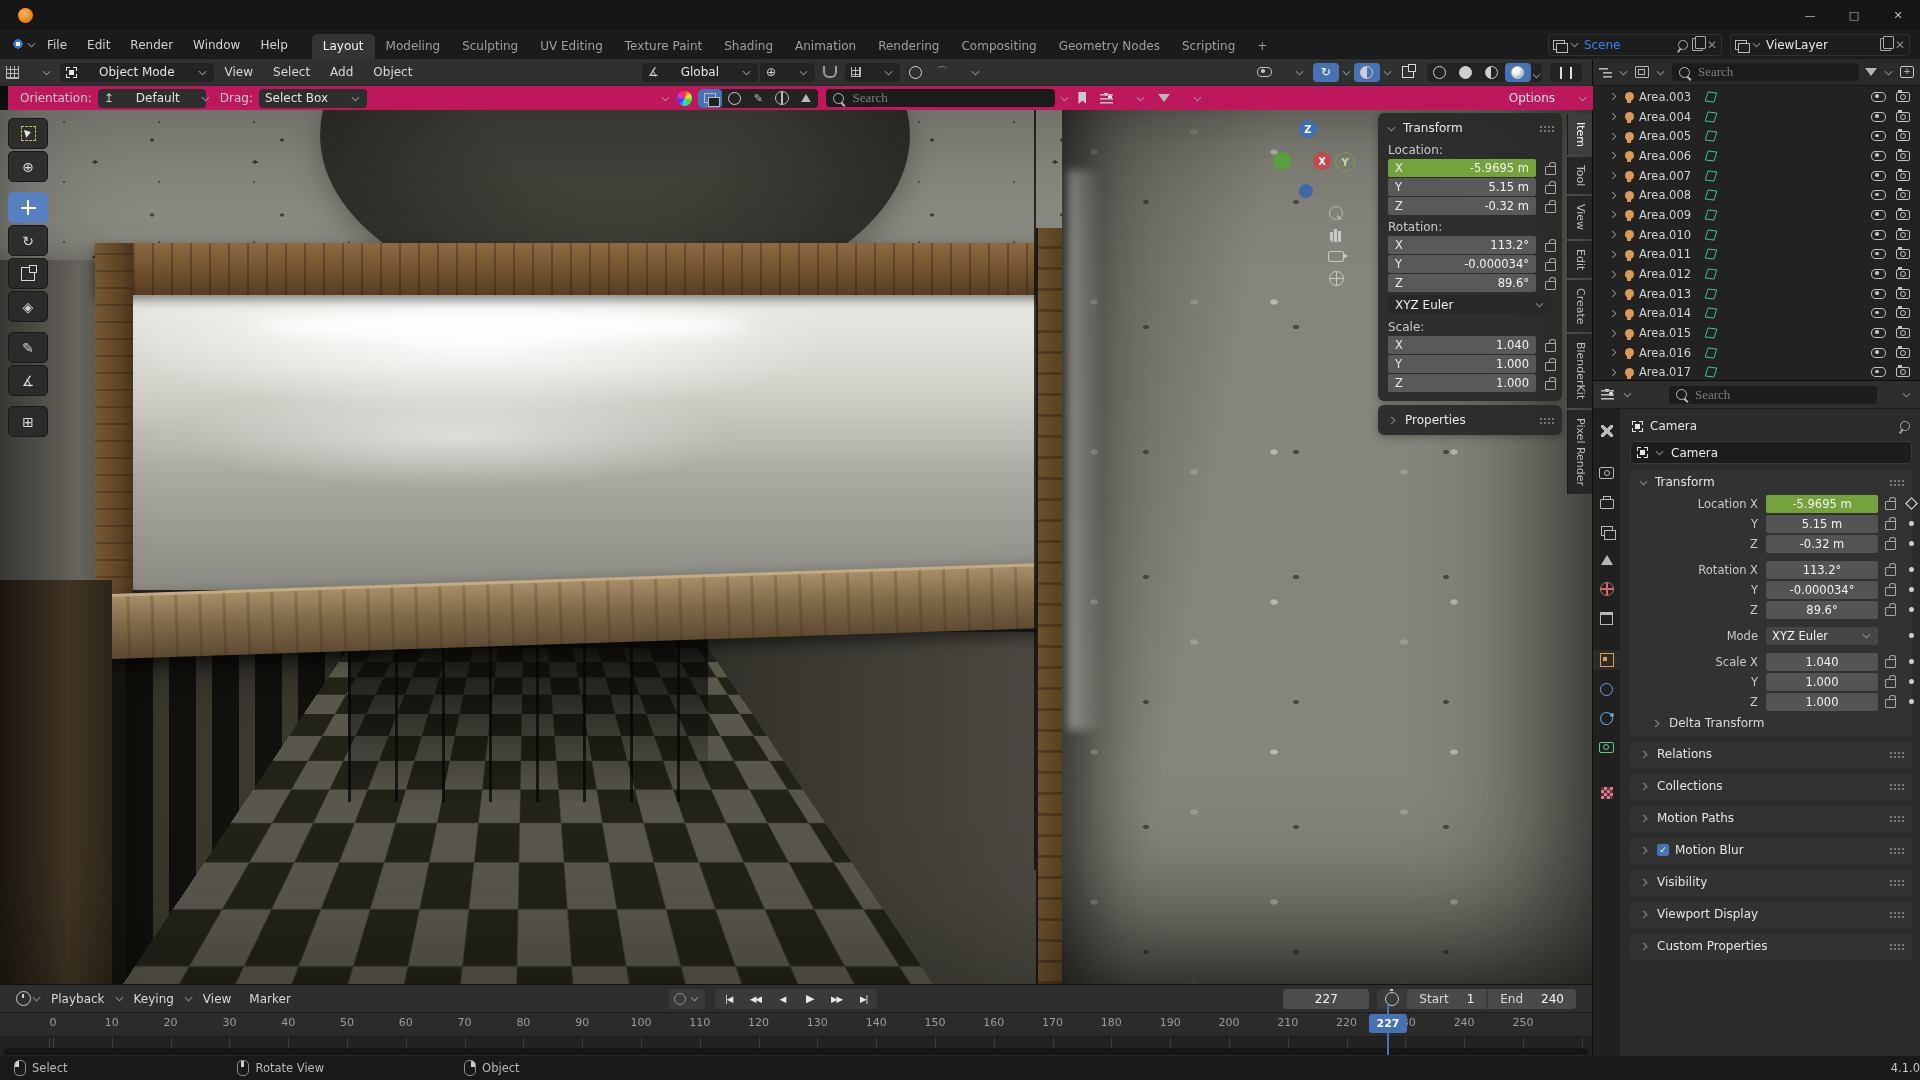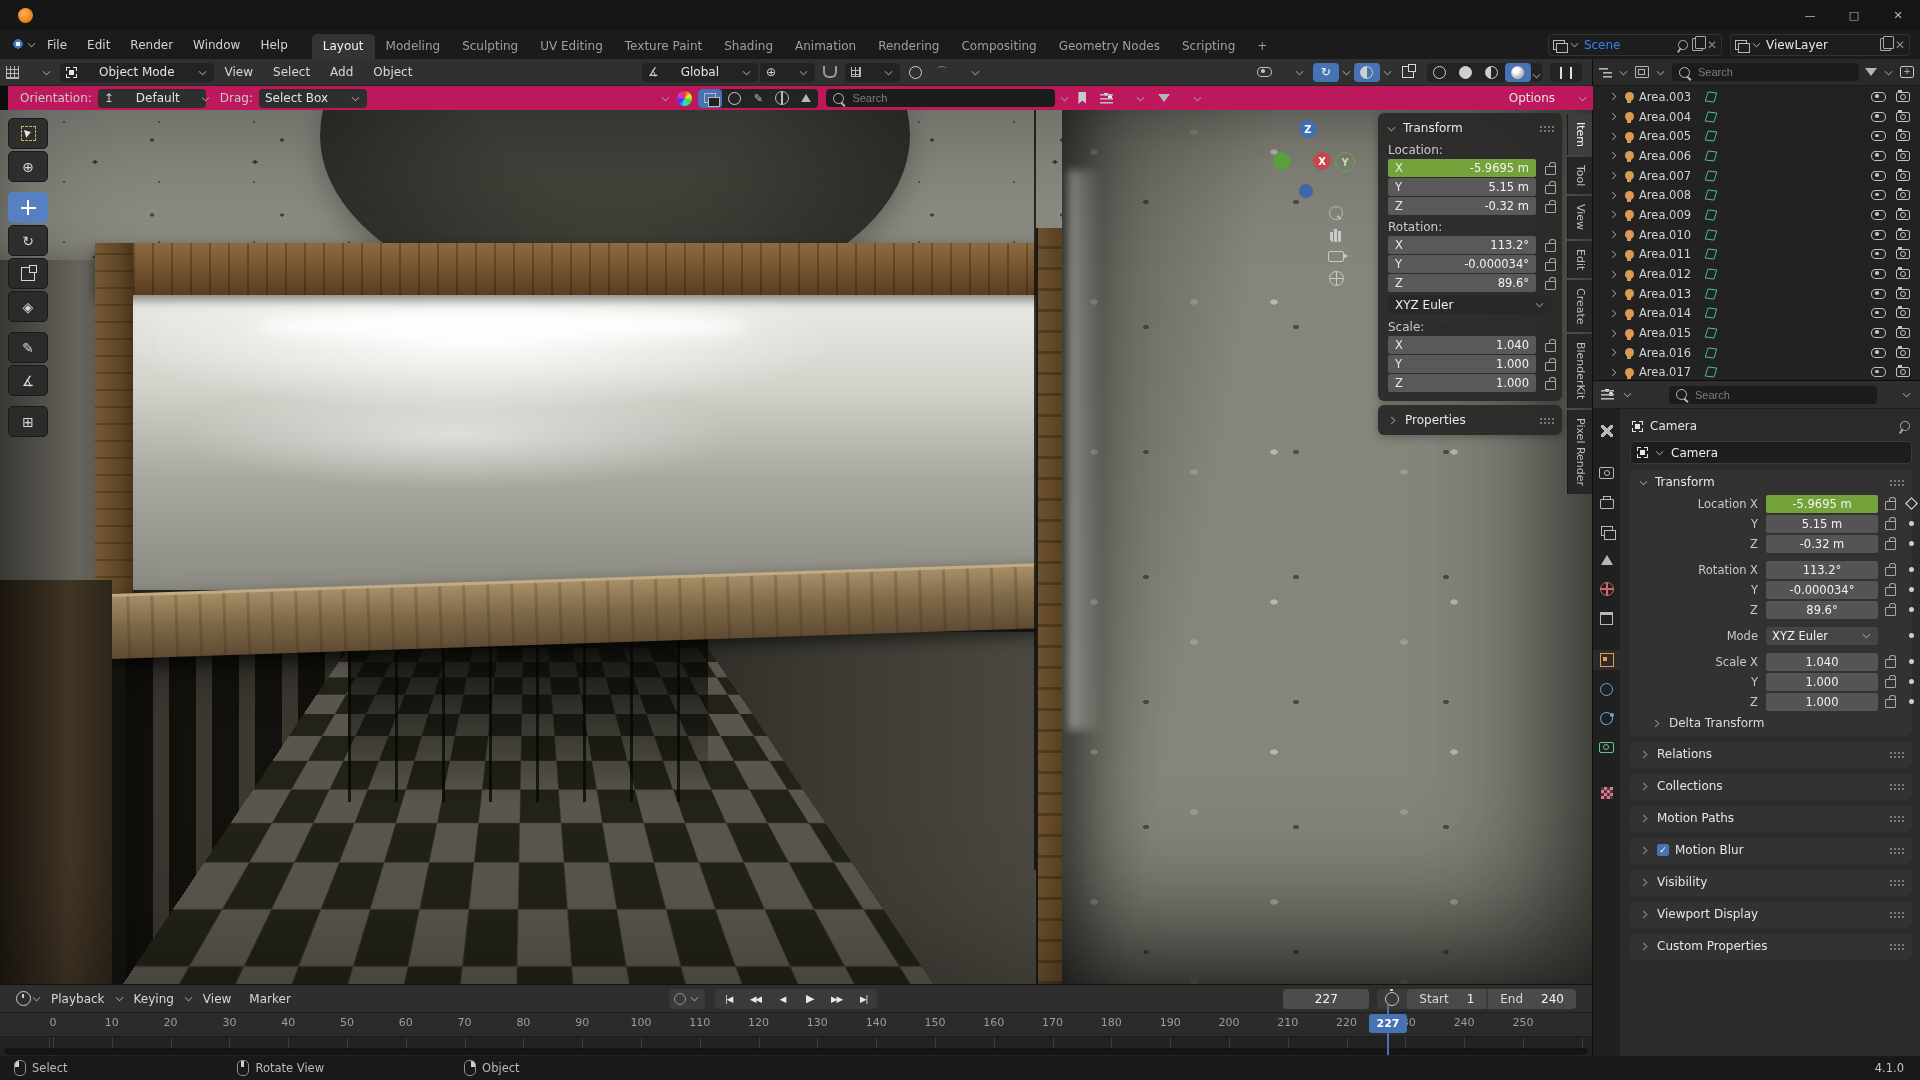--- a/index.html
+++ b/index.html
@@ -60,21 +60,21 @@
   #vph2{left:8px;top:86px;width:1592px;height:24px;background:#be185d;display:flex;align-items:center}
   .hbtn{display:flex;align-items:center;background:#232323;border-radius:4px;height:19px;padding:0 6px;gap:22px;color:#e3e3e3}
   .hmenu{padding:0 9px;color:#d8d8d8}
   .tgl{width:26px;height:19px;border-radius:4px;display:flex;align-items:center;justify-content:center;background:transparent}
   .tgl.on{background:#4772b3}
   .shc{width:11px;height:11px;border-radius:50%;border:1.3px solid #cfcfcf}
   .shc.fill{background:#cfcfcf}
   .shc.half{background:linear-gradient(90deg,#cfcfcf 50%,transparent 50%)}
   .shc.rend{background:radial-gradient(circle at 35% 30%,#fff 25%,#8f8f8f)}
   .searchpill{display:flex;align-items:center;background:#1c1c1c;border-radius:4px;height:18px;padding:0 7px;gap:6px}
-  .searchpill input{background:transparent;border:none;outline:none;color:#ddd;font-size:11px;width:170px;font-family:Liberation Sans, sans-serif}
+  .searchpill input{background:transparent;border:none;outline:none;color:#ddd;font-size:13px;width:170px;font-family:Liberation Serif, serif}
   .searchpill input::placeholder{color:#7d7d7d}
   
   #canvas{left:0;top:110px;width:1592px;height:874px;background:#242320;overflow:hidden}
   .ceiling{position:absolute;left:0;top:0;width:1110px;height:175px;background-color:#8d8c84;
      background-image:radial-gradient(4px 3px at 22px 30px,#45443e 50%,transparent 55%),
        radial-gradient(3px 2px at 64px 12px,#55544c 50%,transparent 55%),
        radial-gradient(5px 3px at 95px 52px,#3c3b35 50%,transparent 55%),
        radial-gradient(2px 2px at 40px 60px,#6b6a62 50%,transparent 55%);
      background-size:130px 75px,95px 60px,160px 95px,70px 45px;
      box-shadow:inset 0 -34px 40px -18px rgba(60,58,50,.85)}
@@ -1100,14 +1100,14 @@
   <div class="tl-scroll"></div>
 </div>
 
 <div id="statusbar" class="abs">
   <span class="mouse l" style="margin-left:14px"></span>
   <span>Select</span>
   <span class="mouse m" style="margin-left:170px"></span>
   <span>Rotate View</span>
   <span class="mouse r" style="margin-left:140px"></span>
   <span>Object</span>
-  <span style="margin-left:auto;margin-right:16px;color:#c7c7c7">4.1.0</span>
+  <span style="margin-left:auto;color:#c7c7c7">4.1.0</span>
 </div>
 
 </body></html>

